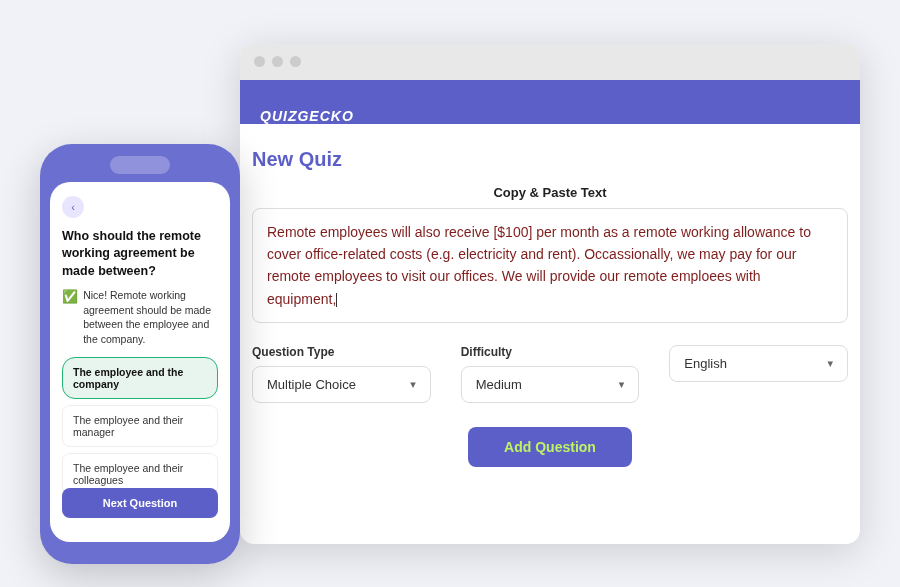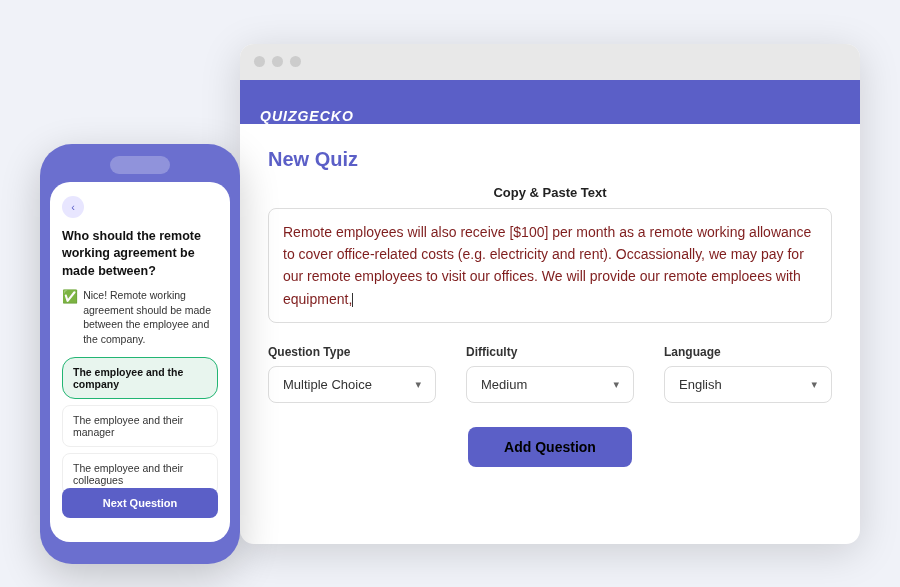--- a/index.html
+++ b/index.html
@@ -60,21 +60,21 @@
 
     .brand-logo {
       color: #fff;
       font-weight: 800;
       font-size: 14px;
       letter-spacing: 1px;
       font-style: italic;
     }
 
     .browser-content {
-      padding: 24px 28px;
+      padding: 24px 12px;
       background: #fff;
     }
 
     .new-quiz-title {
       font-size: 20px;
       font-weight: 700;
       color: #5b5fc7;
       margin-bottom: 14px;
     }
 
@@ -144,21 +144,21 @@
 
     .selector-dropdown .chevron {
       color: #666;
       font-size: 11px;
     }
 
     .add-question-btn {
       display: block;
       margin: 0 auto;
       background: #5b5fc7;
-      color: #000000;
+      color: #bef264;
       border: none;
       border-radius: 8px;
       padding: 12px 36px;
       font-size: 14px;
       font-weight: 600;
       cursor: pointer;
     }
 
     
     .mobile-phone {
@@ -300,21 +300,20 @@
           </div>
         </div>
         <div class="selector-group">
           <div class="selector-label">Difficulty</div>
           <div class="selector-dropdown">
             <span>Medium</span>
             <span class="chevron">▾</span>
           </div>
         </div>
         <div class="selector-group">
-          <div class="selector-label">Language</div>
           <div class="selector-dropdown">
             <span>English</span>
             <span class="chevron">▾</span>
           </div>
         </div>
       </div>
 
       <button class="add-question-btn">Add Question</button>
     </div>
   </div>

